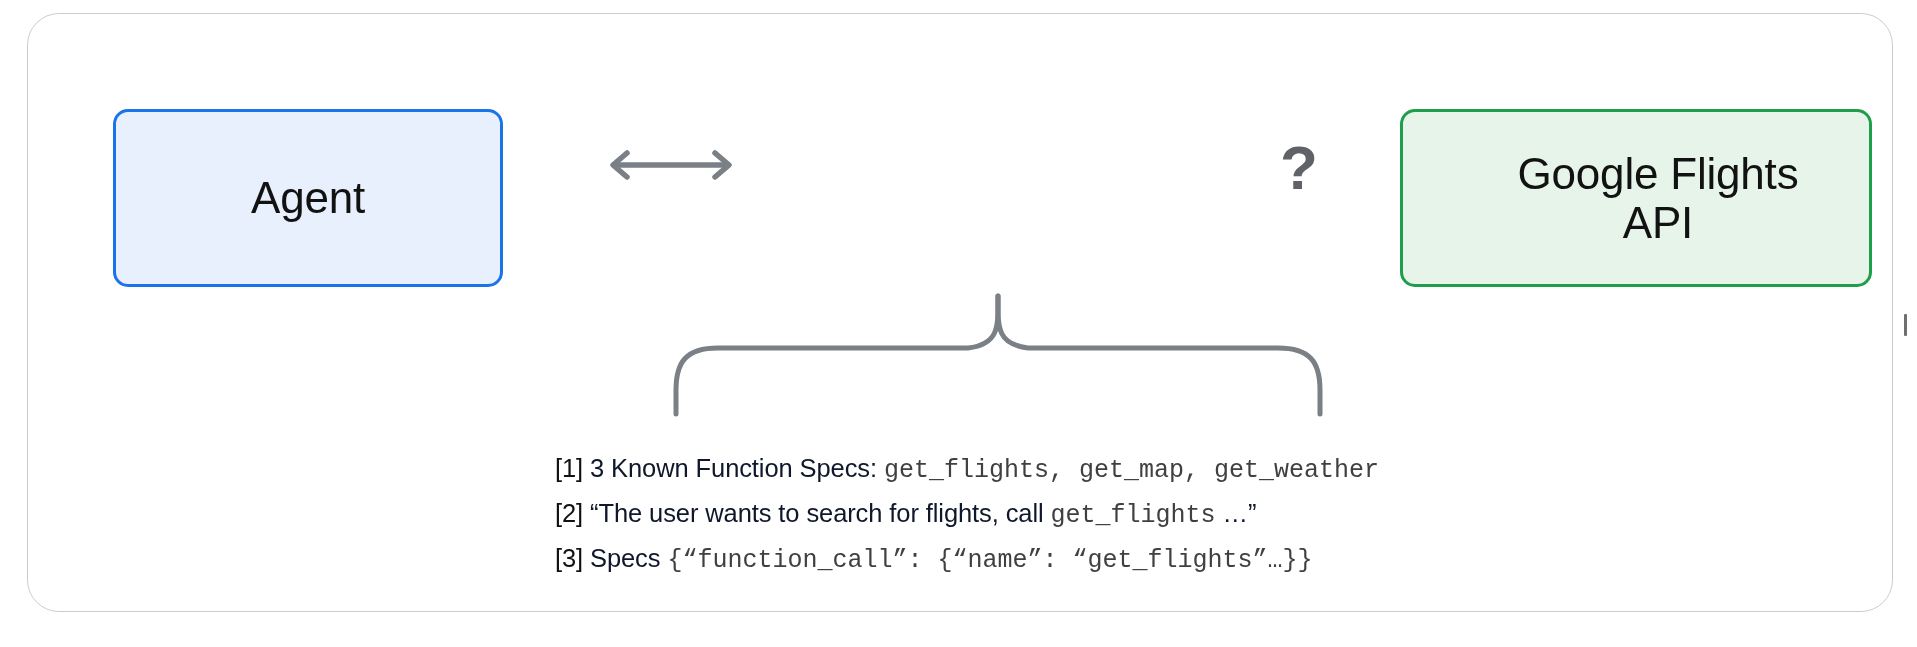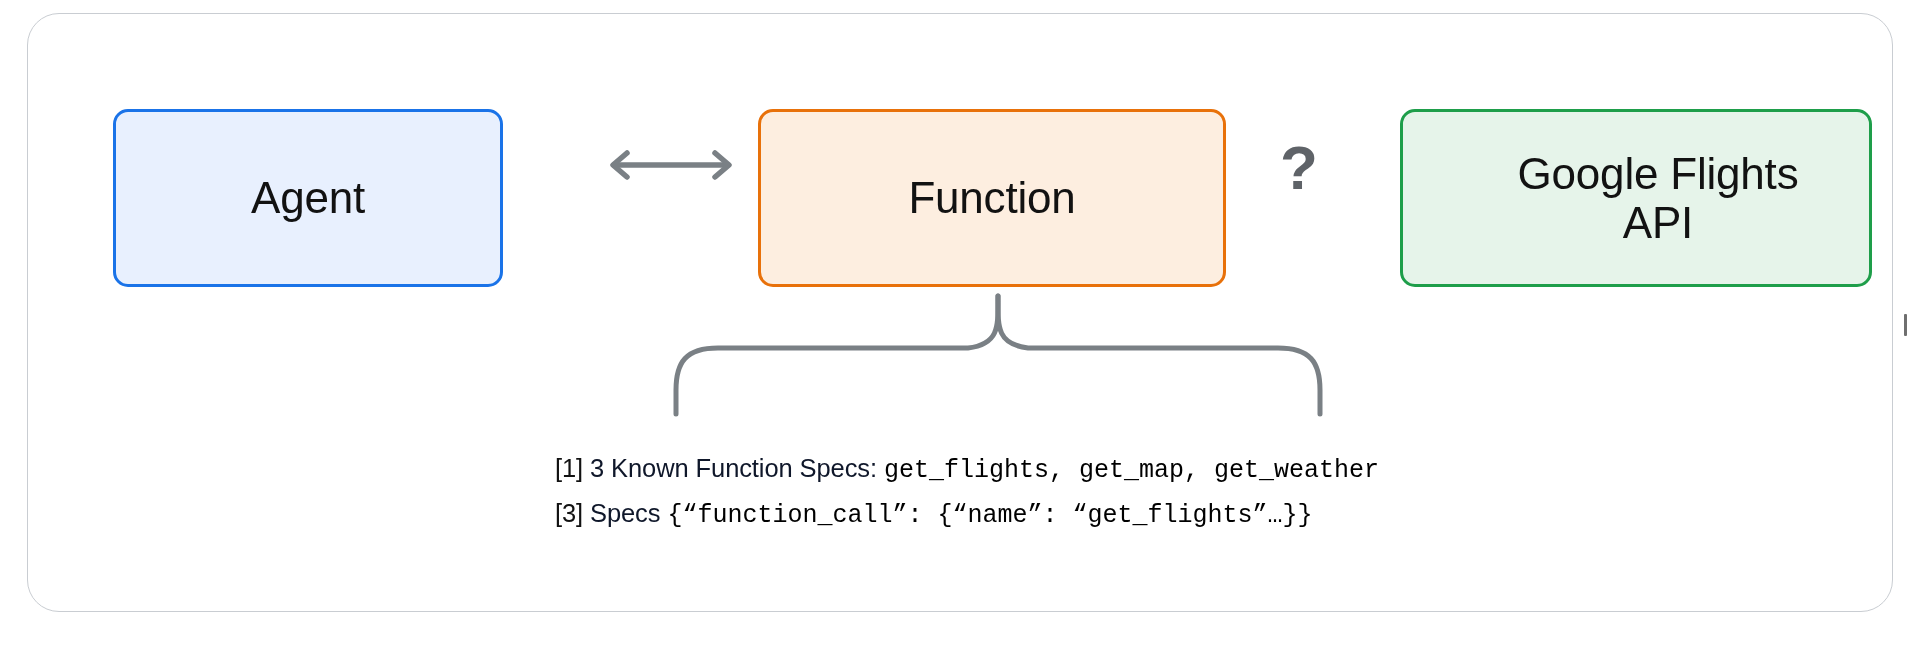--- a/index.html
+++ b/index.html
@@ -136,21 +136,21 @@
   .note-line {
     font-family: "Liberation Sans", sans-serif;
     font-size: 25.5px;
     color: #121212;
     line-height: 42px;
     white-space: nowrap;
     letter-spacing: -0.1px;
   }
   .note-line .mono {
     font-family: "Liberation Mono", monospace;
-    color: #000000;
+    color: #404040;
     font-size: 25px;
     letter-spacing: 0px;
   }
   .note-line .plain {
     font-family: "Liberation Sans", sans-serif;
     color: #0f172a;
   }
   .note-idx {
     font-family: "Liberation Sans", sans-serif;
     color: #121212;
@@ -170,23 +170,20 @@
     <div class="arrow-bidir">
       <svg width="142" height="50" viewBox="0 0 142 50" xmlns="http://www.w3.org/2000/svg">
         <g stroke="#7a8085" stroke-width="5.5" fill="none" stroke-linecap="round" stroke-linejoin="round">
           <line x1="14" y1="25" x2="128" y2="25"></line>
           <polyline points="27,13 13,25 27,37"></polyline>
           <polyline points="115,13 129,25 115,37"></polyline>
         </g>
       </svg>
     </div>
 
-    <div class="node node-function">
-      <span class="node-label">Function</span>
-    </div>
 
     <div class="question-mark">?</div>
 
     <div class="node node-api">
       <span class="node-label">Google Flights
 API</span>
     </div>
 
     <div class="curly-brace">
       <svg width="660" height="126" viewBox="0 0 660 126" xmlns="http://www.w3.org/2000/svg">
@@ -201,20 +198,23 @@
                  C 642 56, 652 70, 652 98
                  L 652 122" fill="none" stroke="#7a8085" stroke-width="5" stroke-linecap="round"></path>
       </svg>
     </div>
 
     <div class="notes">
       <div class="note-line">
         <span class="note-idx">[1]</span><span class="plain"> 3 Known Function Specs: </span><span class="mono">get_flights, get_map, get_weather</span>
       </div>
       <div class="note-line">
+        <span class="note-idx">[2]</span><span class="plain"> “The user wants to search for flights, call </span><span class="mono">get_flights</span><span class="plain"> …”</span>
+      </div>
+      <div class="note-line">
         <span class="note-idx">[3]</span><span class="plain"> Specs </span><span class="mono">{“function_call”: {“name”: “get_flights”…}}</span>
       </div>
     </div>
 
   </div>
 
   <div class="edge-tick"></div>
 
 </div>
 

